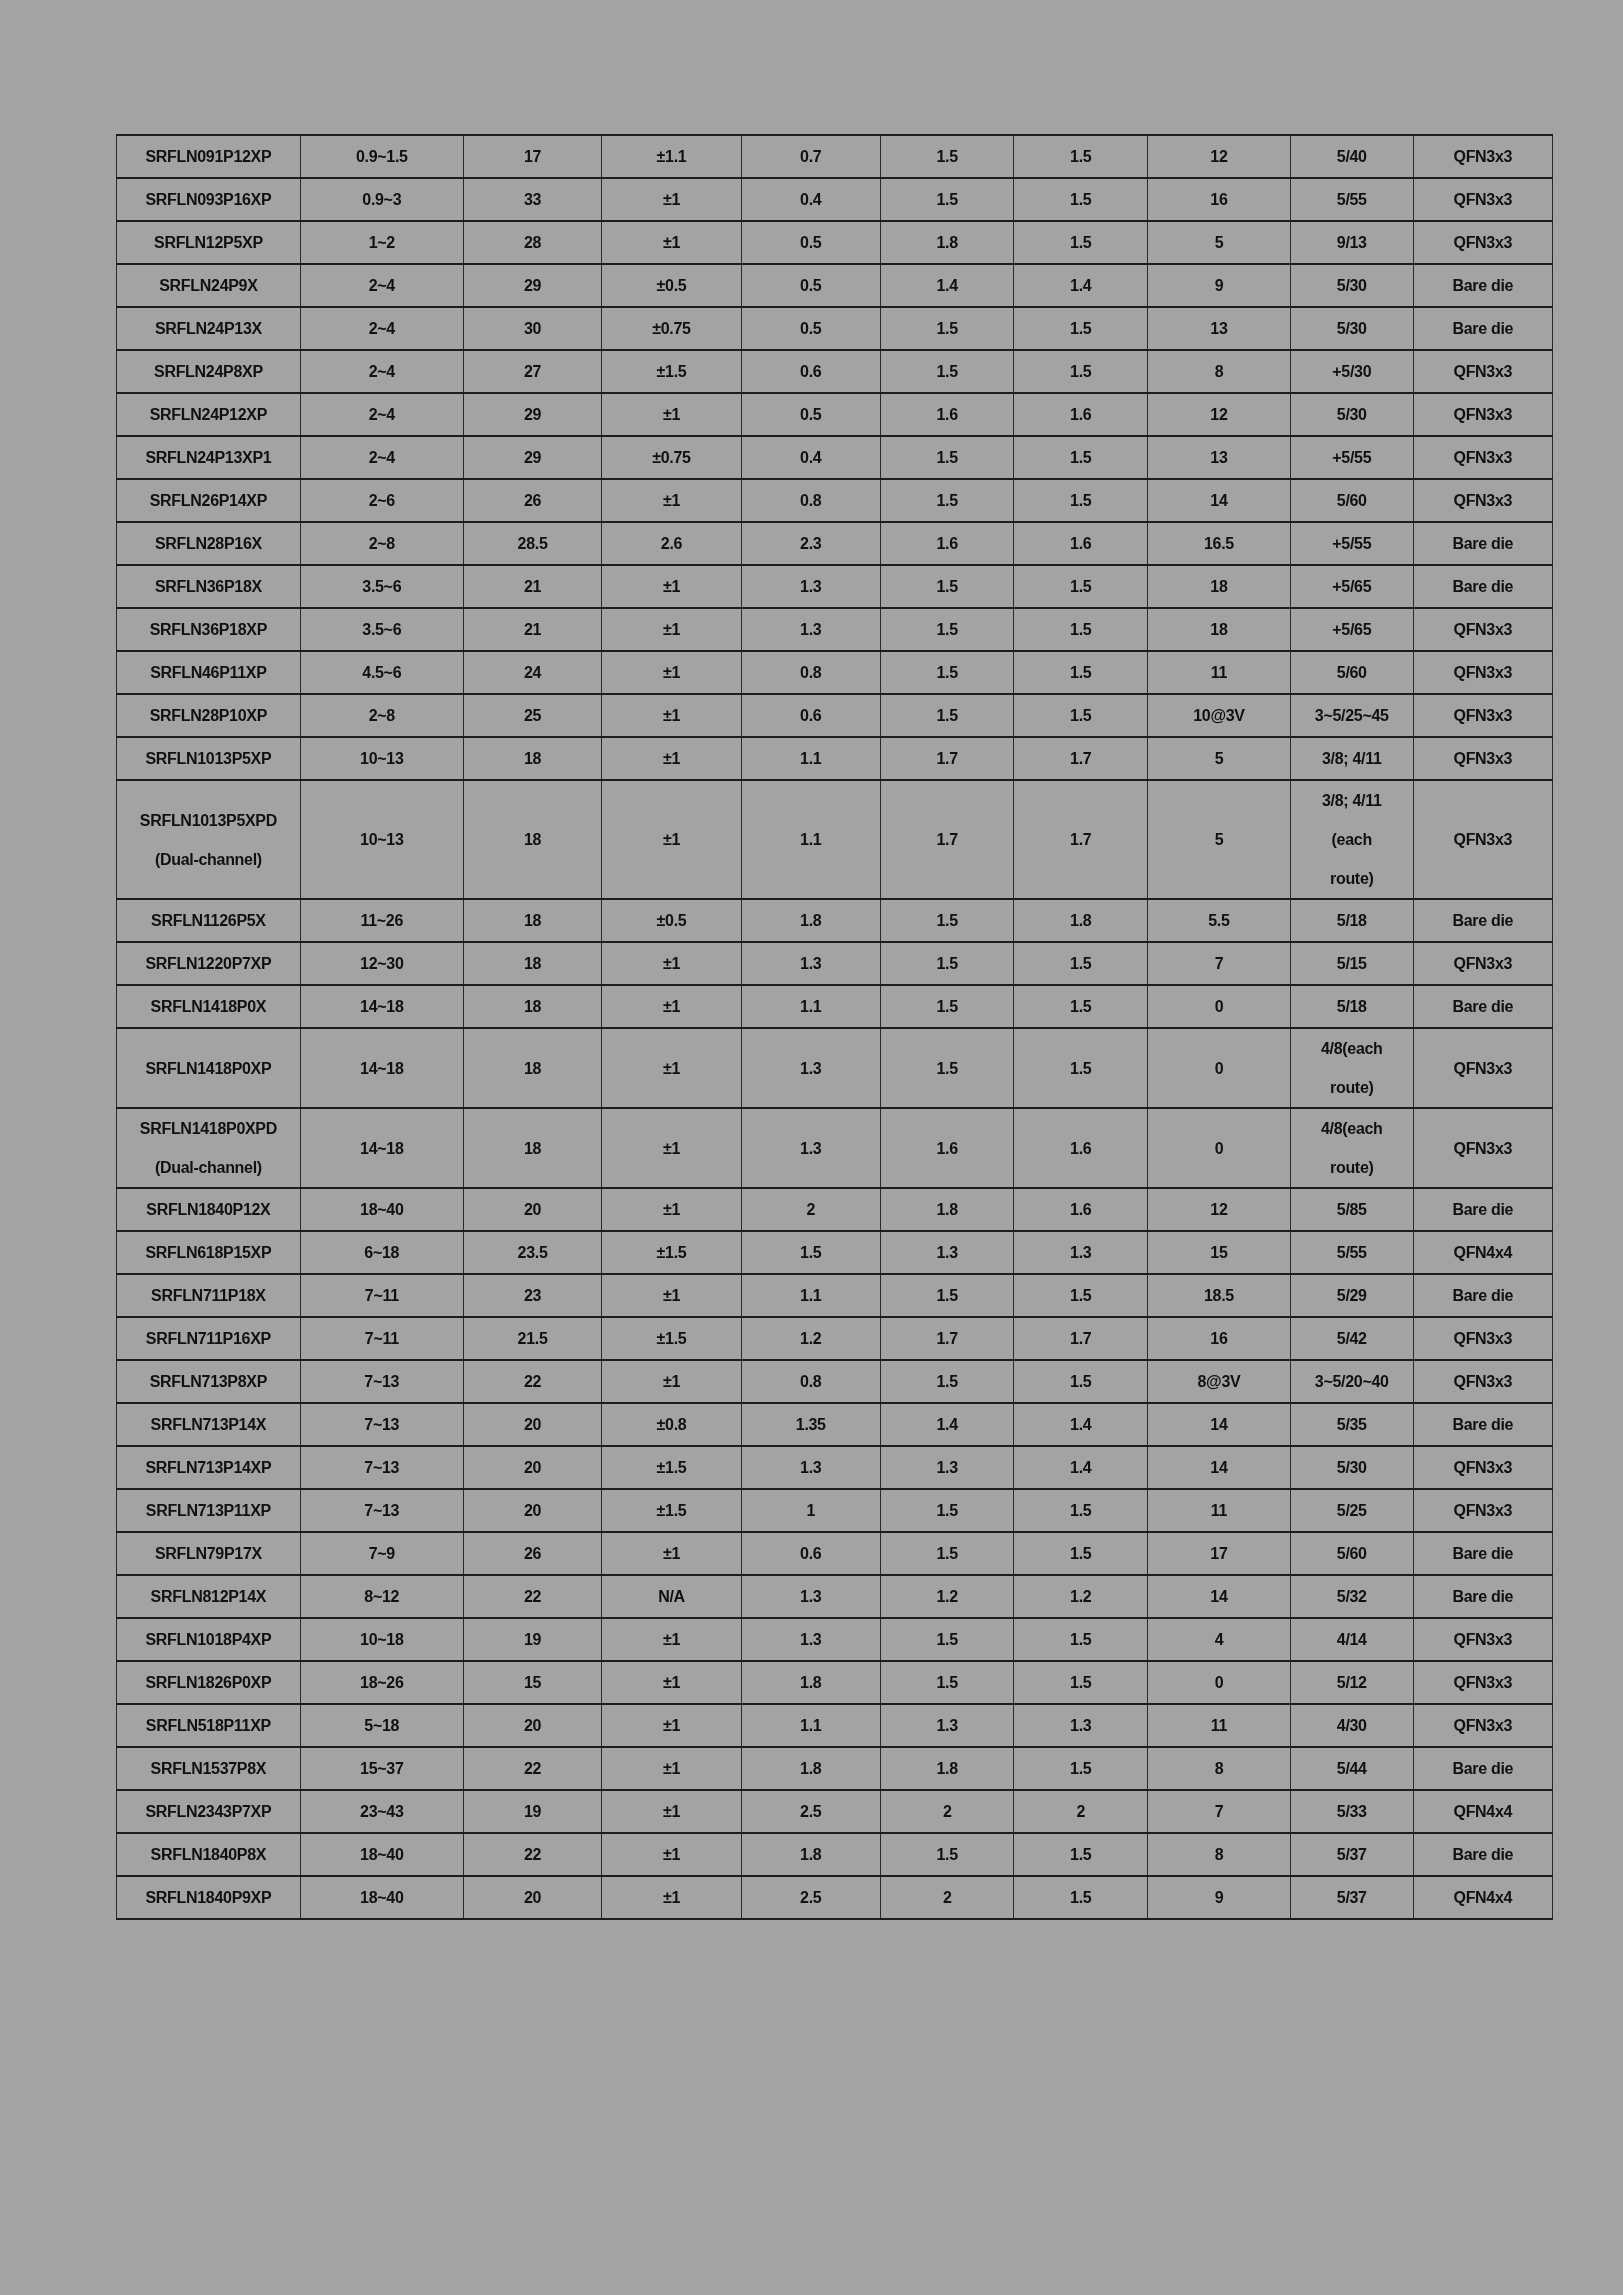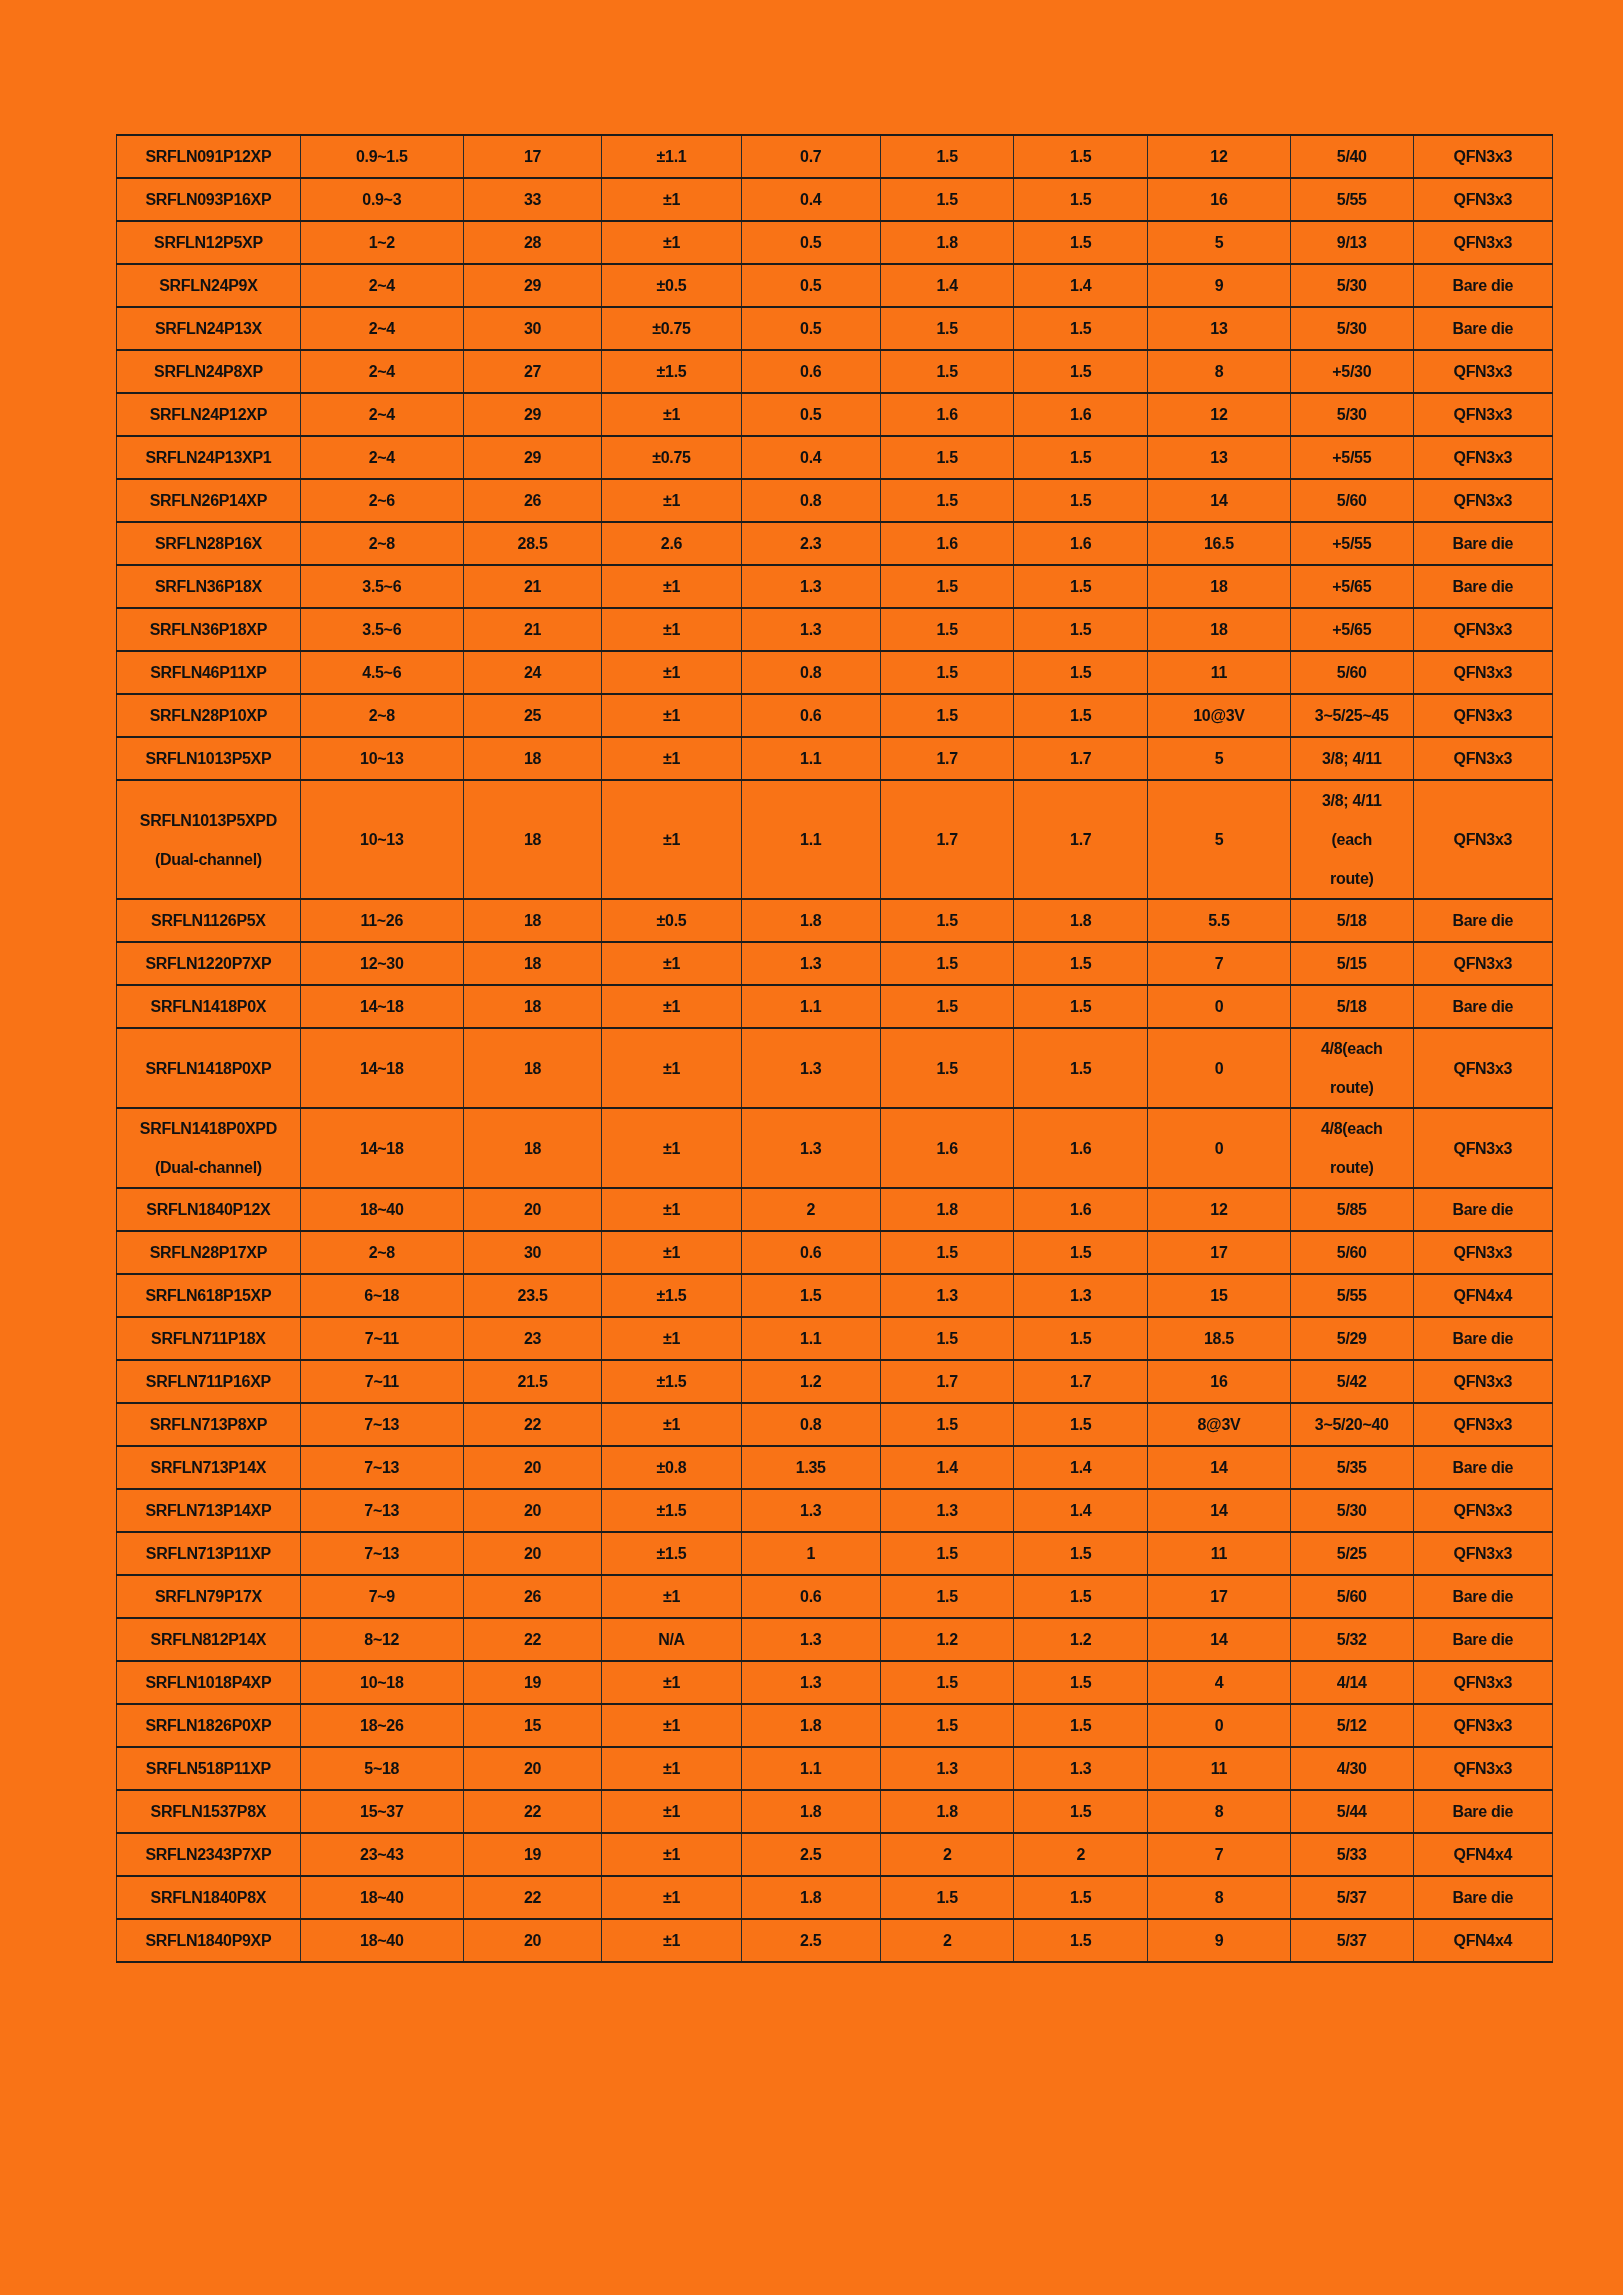--- a/index.html
+++ b/index.html
@@ -12,21 +12,21 @@
     height: 2295px;
     position: relative;
     overflow: hidden;
     font-family: "Liberation Sans", sans-serif;
   }
   .page {
     position: absolute;
     left: 0; top: 0;
     width: 1623px;
     height: 2295px;
-    background: #f97316;
+    background: #a3a3a3;
   }
   .table-wrap {
     position: absolute;
     left: 116px;
     top: 134px;
     width: 1437px;
   }
   table.parts {
     width: 100%;
     border-collapse: collapse;
@@ -344,32 +344,20 @@
             <td>20</td>
             <td>±1</td>
             <td>2</td>
             <td>1.8</td>
             <td>1.6</td>
             <td>12</td>
             <td>5/85</td>
             <td>Bare die</td>
           </tr>
           <tr>
-            <td>SRFLN28P17XP</td>
-            <td>2~8</td>
-            <td>30</td>
-            <td>±1</td>
-            <td>0.6</td>
-            <td>1.5</td>
-            <td>1.5</td>
-            <td>17</td>
-            <td>5/60</td>
-            <td>QFN3x3</td>
-          </tr>
-          <tr>
             <td>SRFLN618P15XP</td>
             <td>6~18</td>
             <td>23.5</td>
             <td>±1.5</td>
             <td>1.5</td>
             <td>1.3</td>
             <td>1.3</td>
             <td>15</td>
             <td>5/55</td>
             <td>QFN4x4</td>

